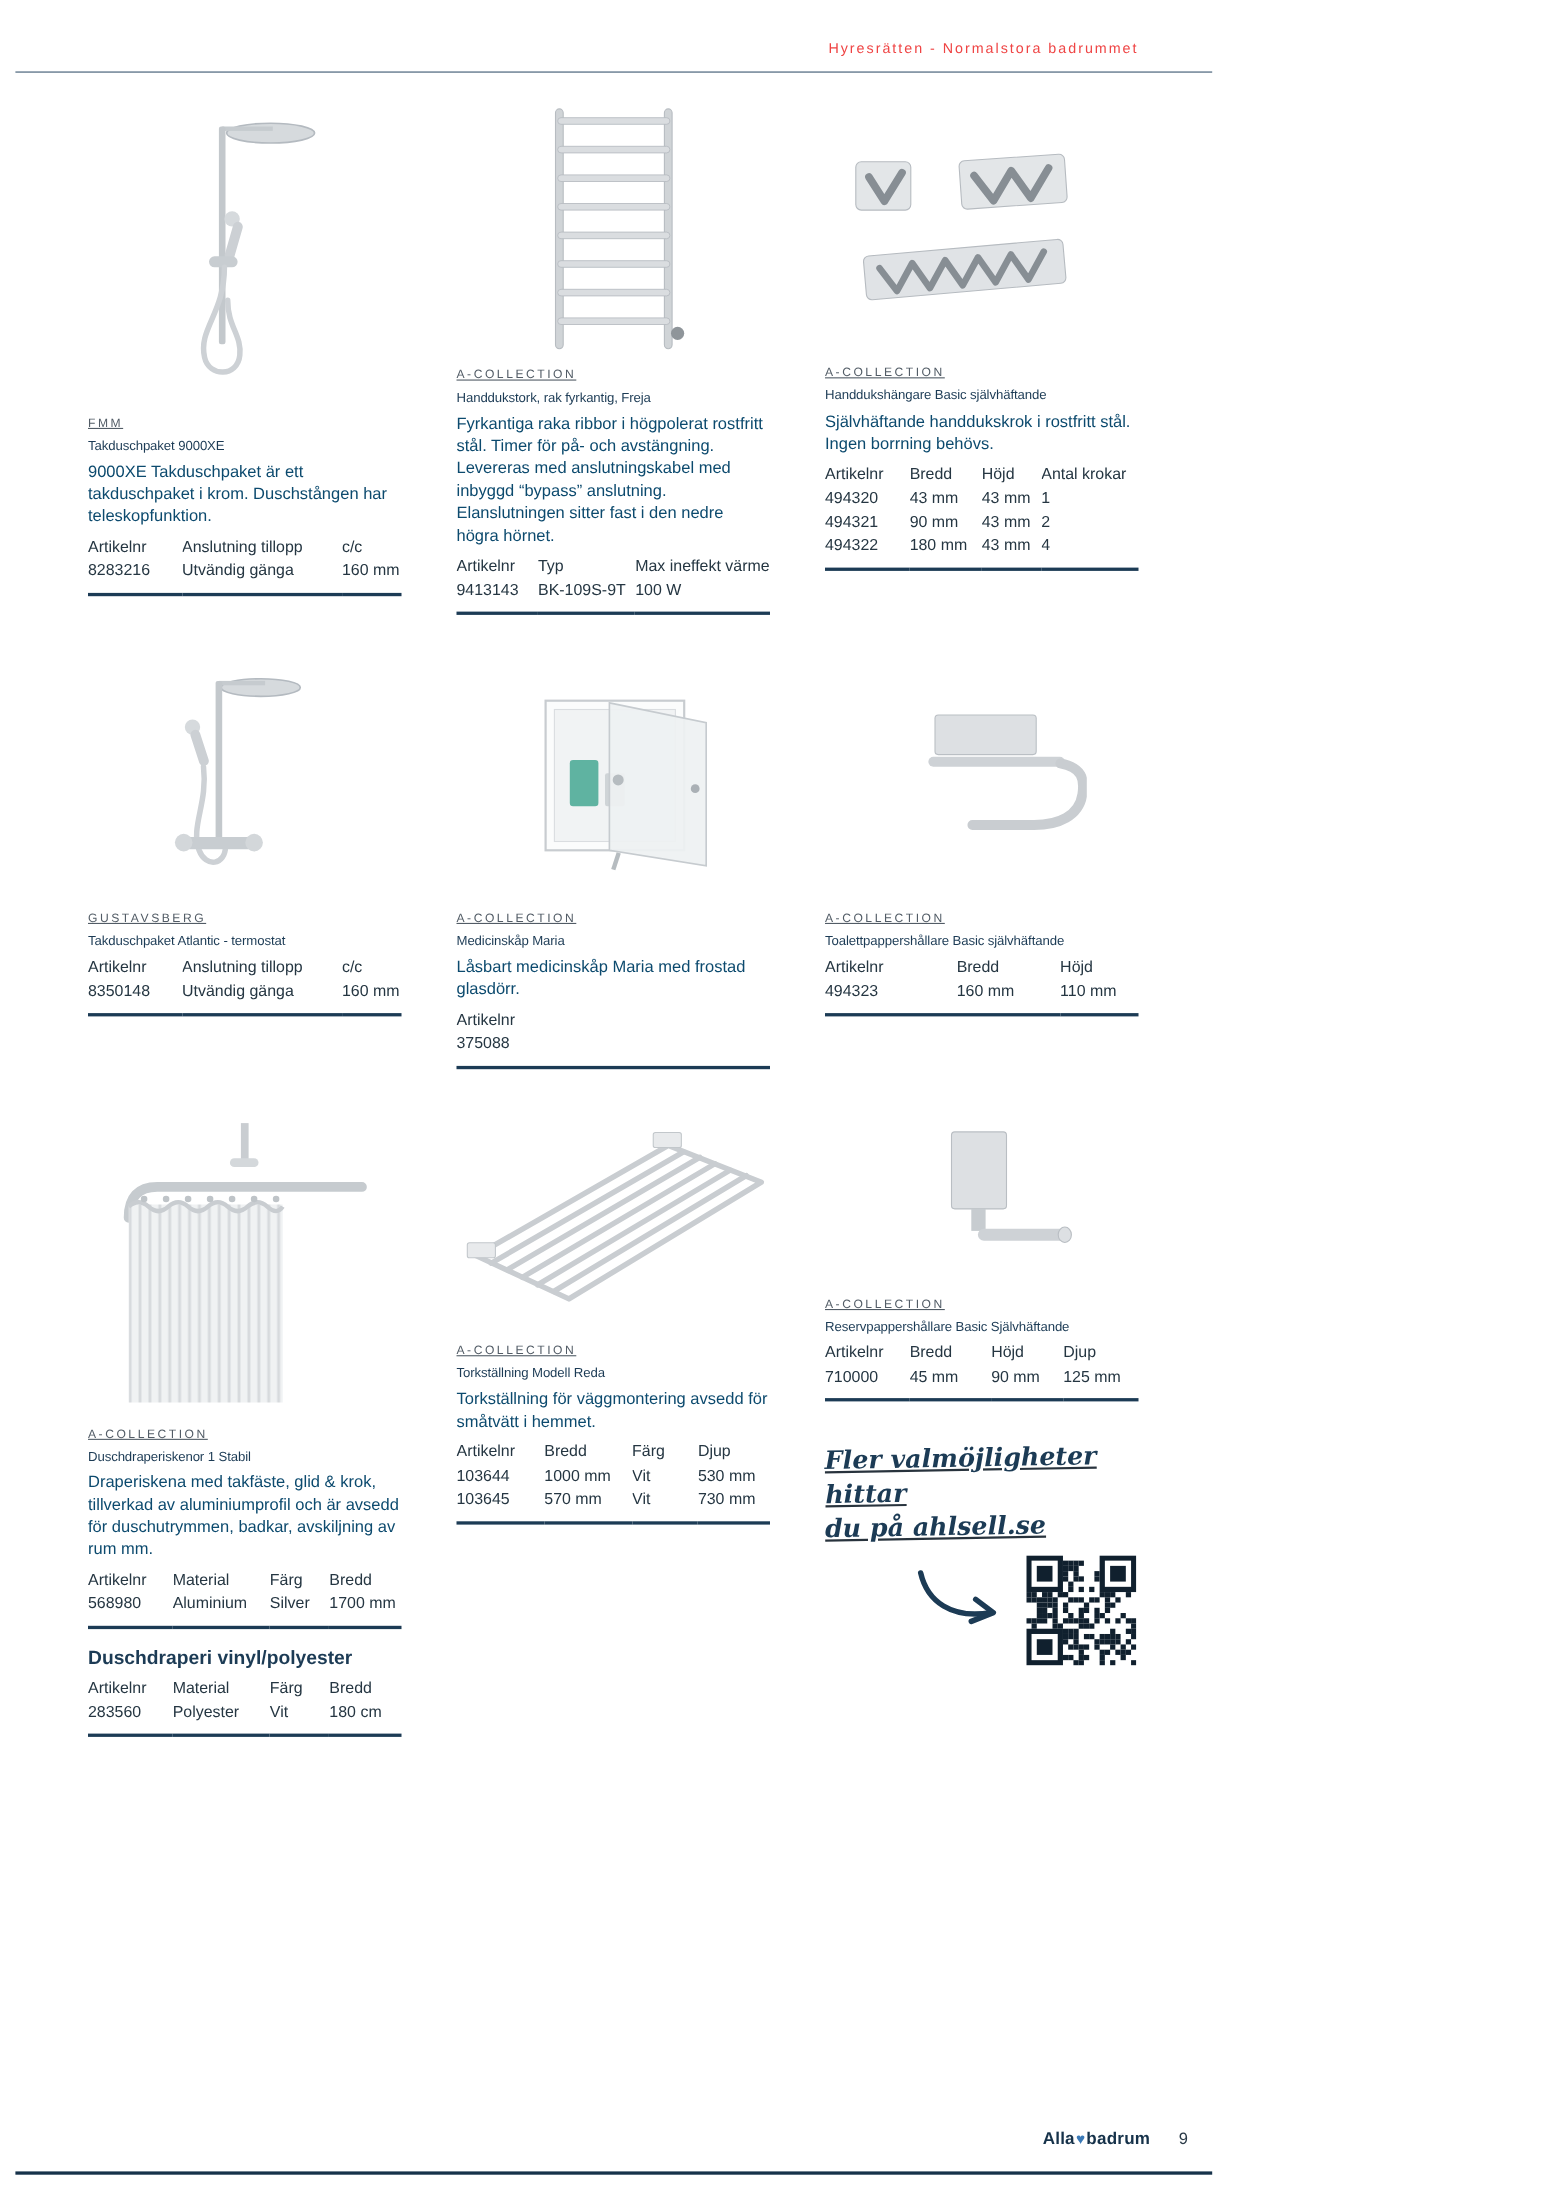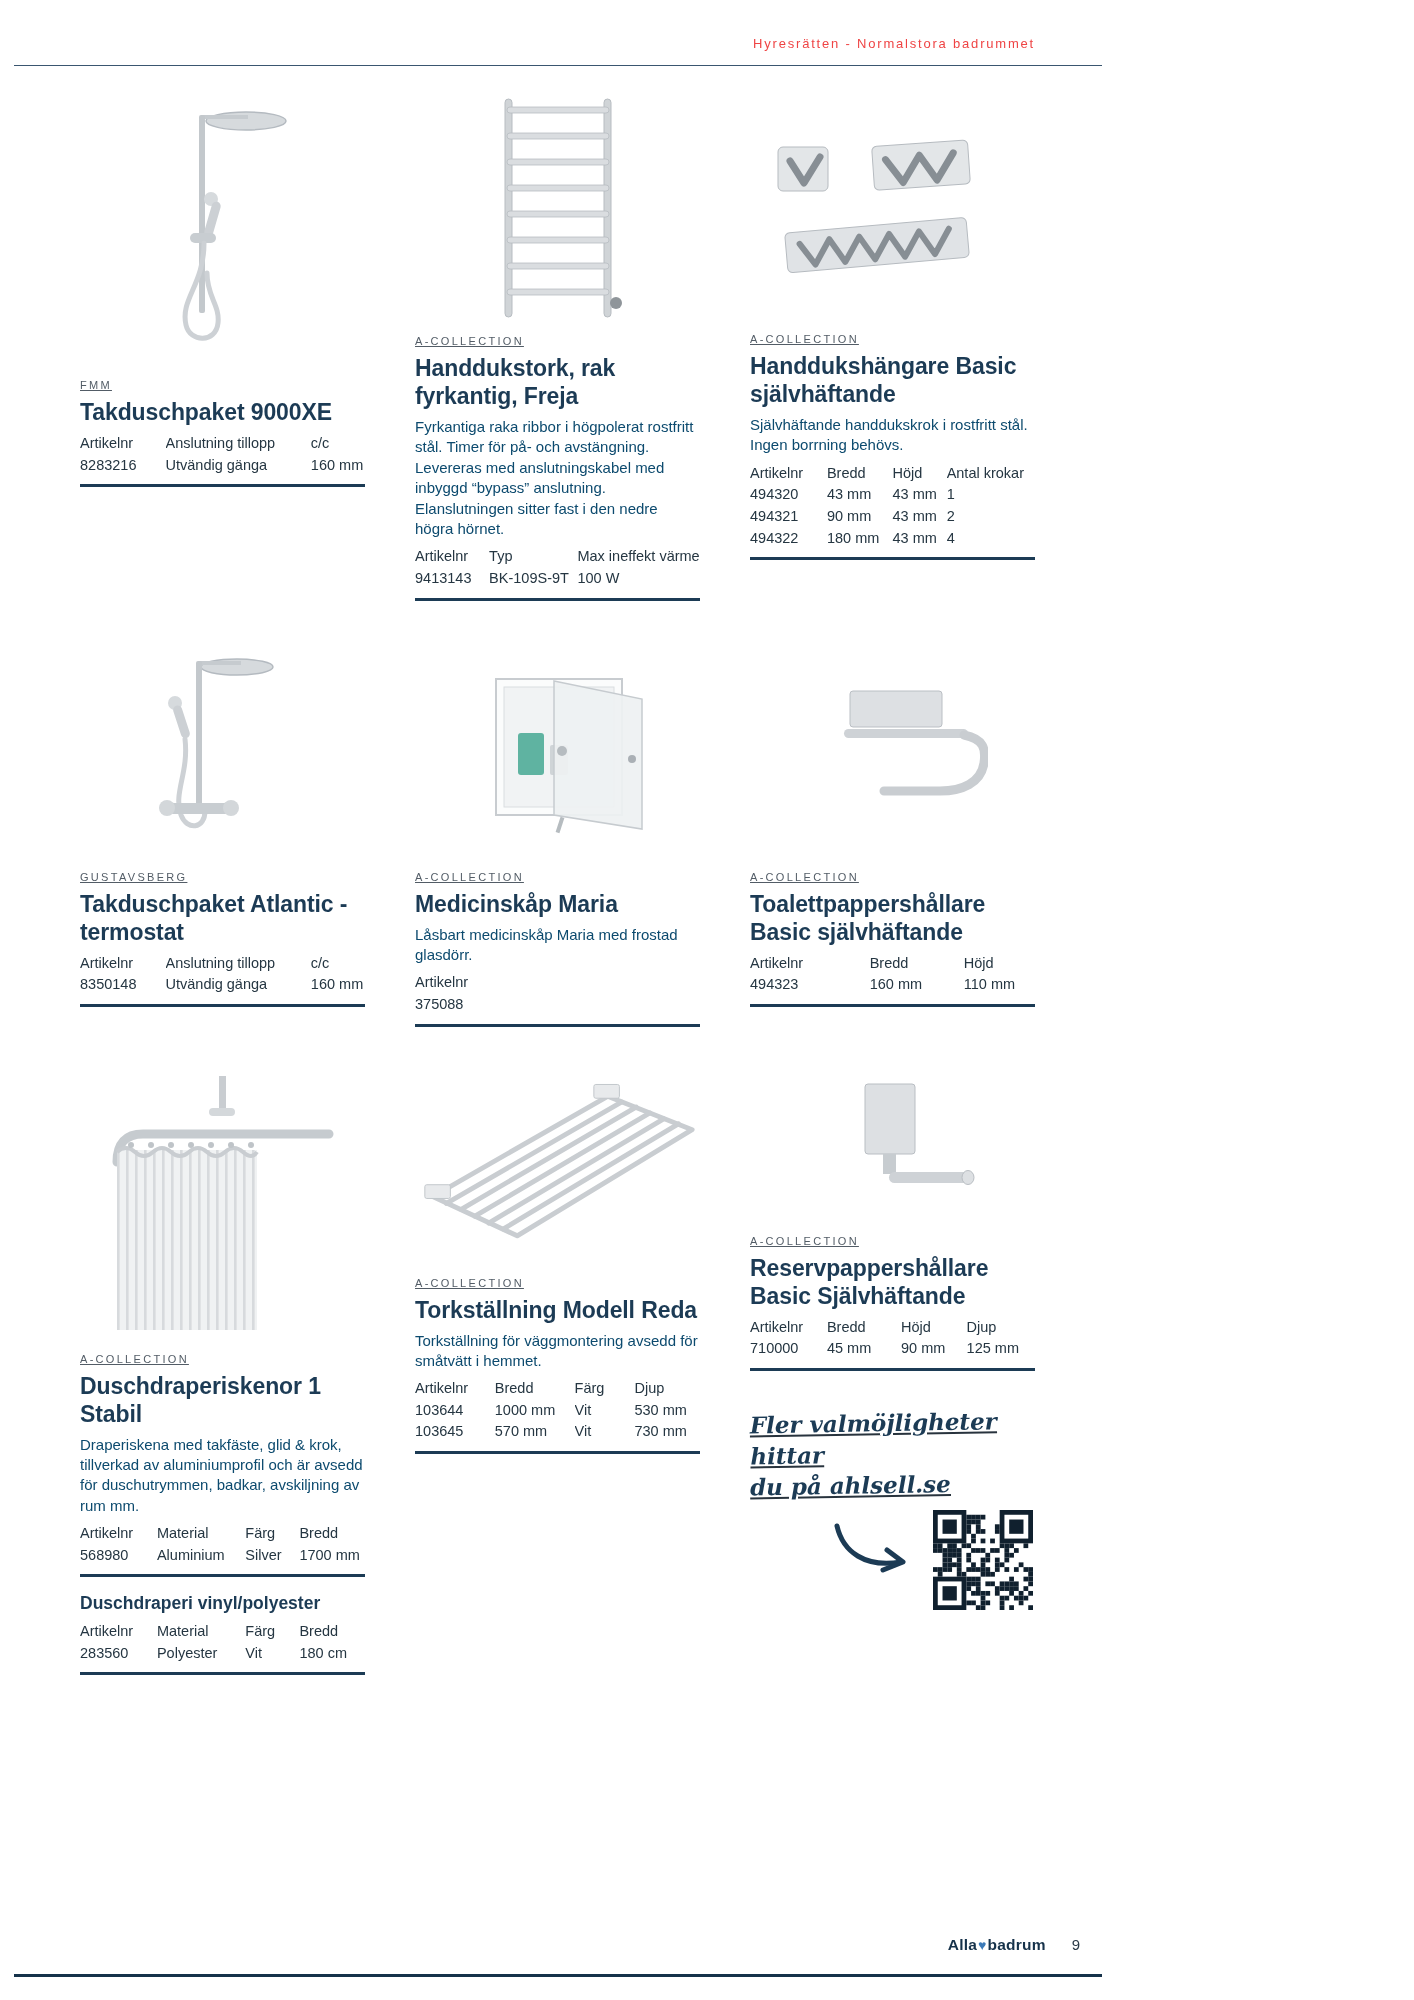--- a/index.html
+++ b/index.html
@@ -12,21 +12,21 @@
                  font-size:13px; letter-spacing:1.8px; color:#ef4444; }
   .top-rule { position:absolute; top:65px; left:14px; width:1088px; height:1px; background:#3a5670; }
 
   
   .content { position:absolute; top:95px; left:80px; width:955px; }
   .grid { display:grid; grid-template-columns:repeat(3,285px); column-gap:50px; row-gap:46px; align-items:start; }
 
   .card { width:285px; }
   .img-box { display:flex; align-items:center; justify-content:center; }
   .brand { font-size:11px; letter-spacing:2.3px; color:#525c66; margin:12px 0 7px;text-decoration:underline; }
-  .title { font-size:23px; line-height:1.22; font-weight:700; color:#1c3b55; letter-spacing:-0.1px; margin:0 0 7px; }
+  .title { font-size:12px; line-height:1.22; font-weight:400; color:#1c3b55; letter-spacing:-0.1px; margin:0 0 7px; }
   .subtitle { font-size:17.5px; font-weight:700; color:#1c3b55; margin:16px 0 2px; }
   .desc { font-size:15px; line-height:1.36; color:#0c4a6e; margin:0 0 4px; }
 
   .tbl { width:100%; border-collapse:collapse; table-layout:fixed; margin-top:7px;
          border-bottom:3px solid #1c3b55; }
   .tbl th, .tbl td { text-align:left; font-weight:400; font-size:14.5px; color:#253642;
                      padding:1px 4px 1px 0; line-height:1.35; white-space:nowrap; overflow:hidden; }
   .tbl tbody tr:last-child td { padding-bottom:9px; }
 
   .t-a th:nth-child(1){width:30%} .t-a th:nth-child(2){width:51%} .t-a th:nth-child(3){width:19%}
@@ -72,20 +72,21 @@
             <rect x="74" y="10" width="46" height="4" fill="#c6cbcf"></rect>
             <rect x="71" y="10" width="6" height="198" rx="2" fill="#c3c8cc"></rect>
             <circle cx="83" cy="94" r="7" fill="#d6dadd"></circle>
             <rect x="80" y="96" width="9" height="36" rx="4.5" fill="#ccd0d4" transform="rotate(16 84 114)"></rect>
             <rect x="62" y="128" width="26" height="10" rx="5" fill="#c8cdd1"></rect>
             <path d="M76 138 C76 180 52 194 58 220 C62 238 88 238 90 218 C92 200 79 192 79 168" fill="none" stroke="#cdd1d5" stroke-width="5" stroke-linecap="round"></path>
           </svg>
         </div>
         <div class="brand">FMM</div>
         <h2 class="title">Takduschpaket 9000XE</h2>
+        <p class="desc">9000XE Takduschpaket är ett takduschpaket i krom. Duschstången har teleskopfunktion.</p>
         <table class="tbl t-a">
           <thead>
               <tr>
                 <th>Artikelnr</th>
                 <th>Anslutning tillopp</th>
                 <th>c/c</th>
               </tr>
             </thead>
           <tbody>
               <tr>

